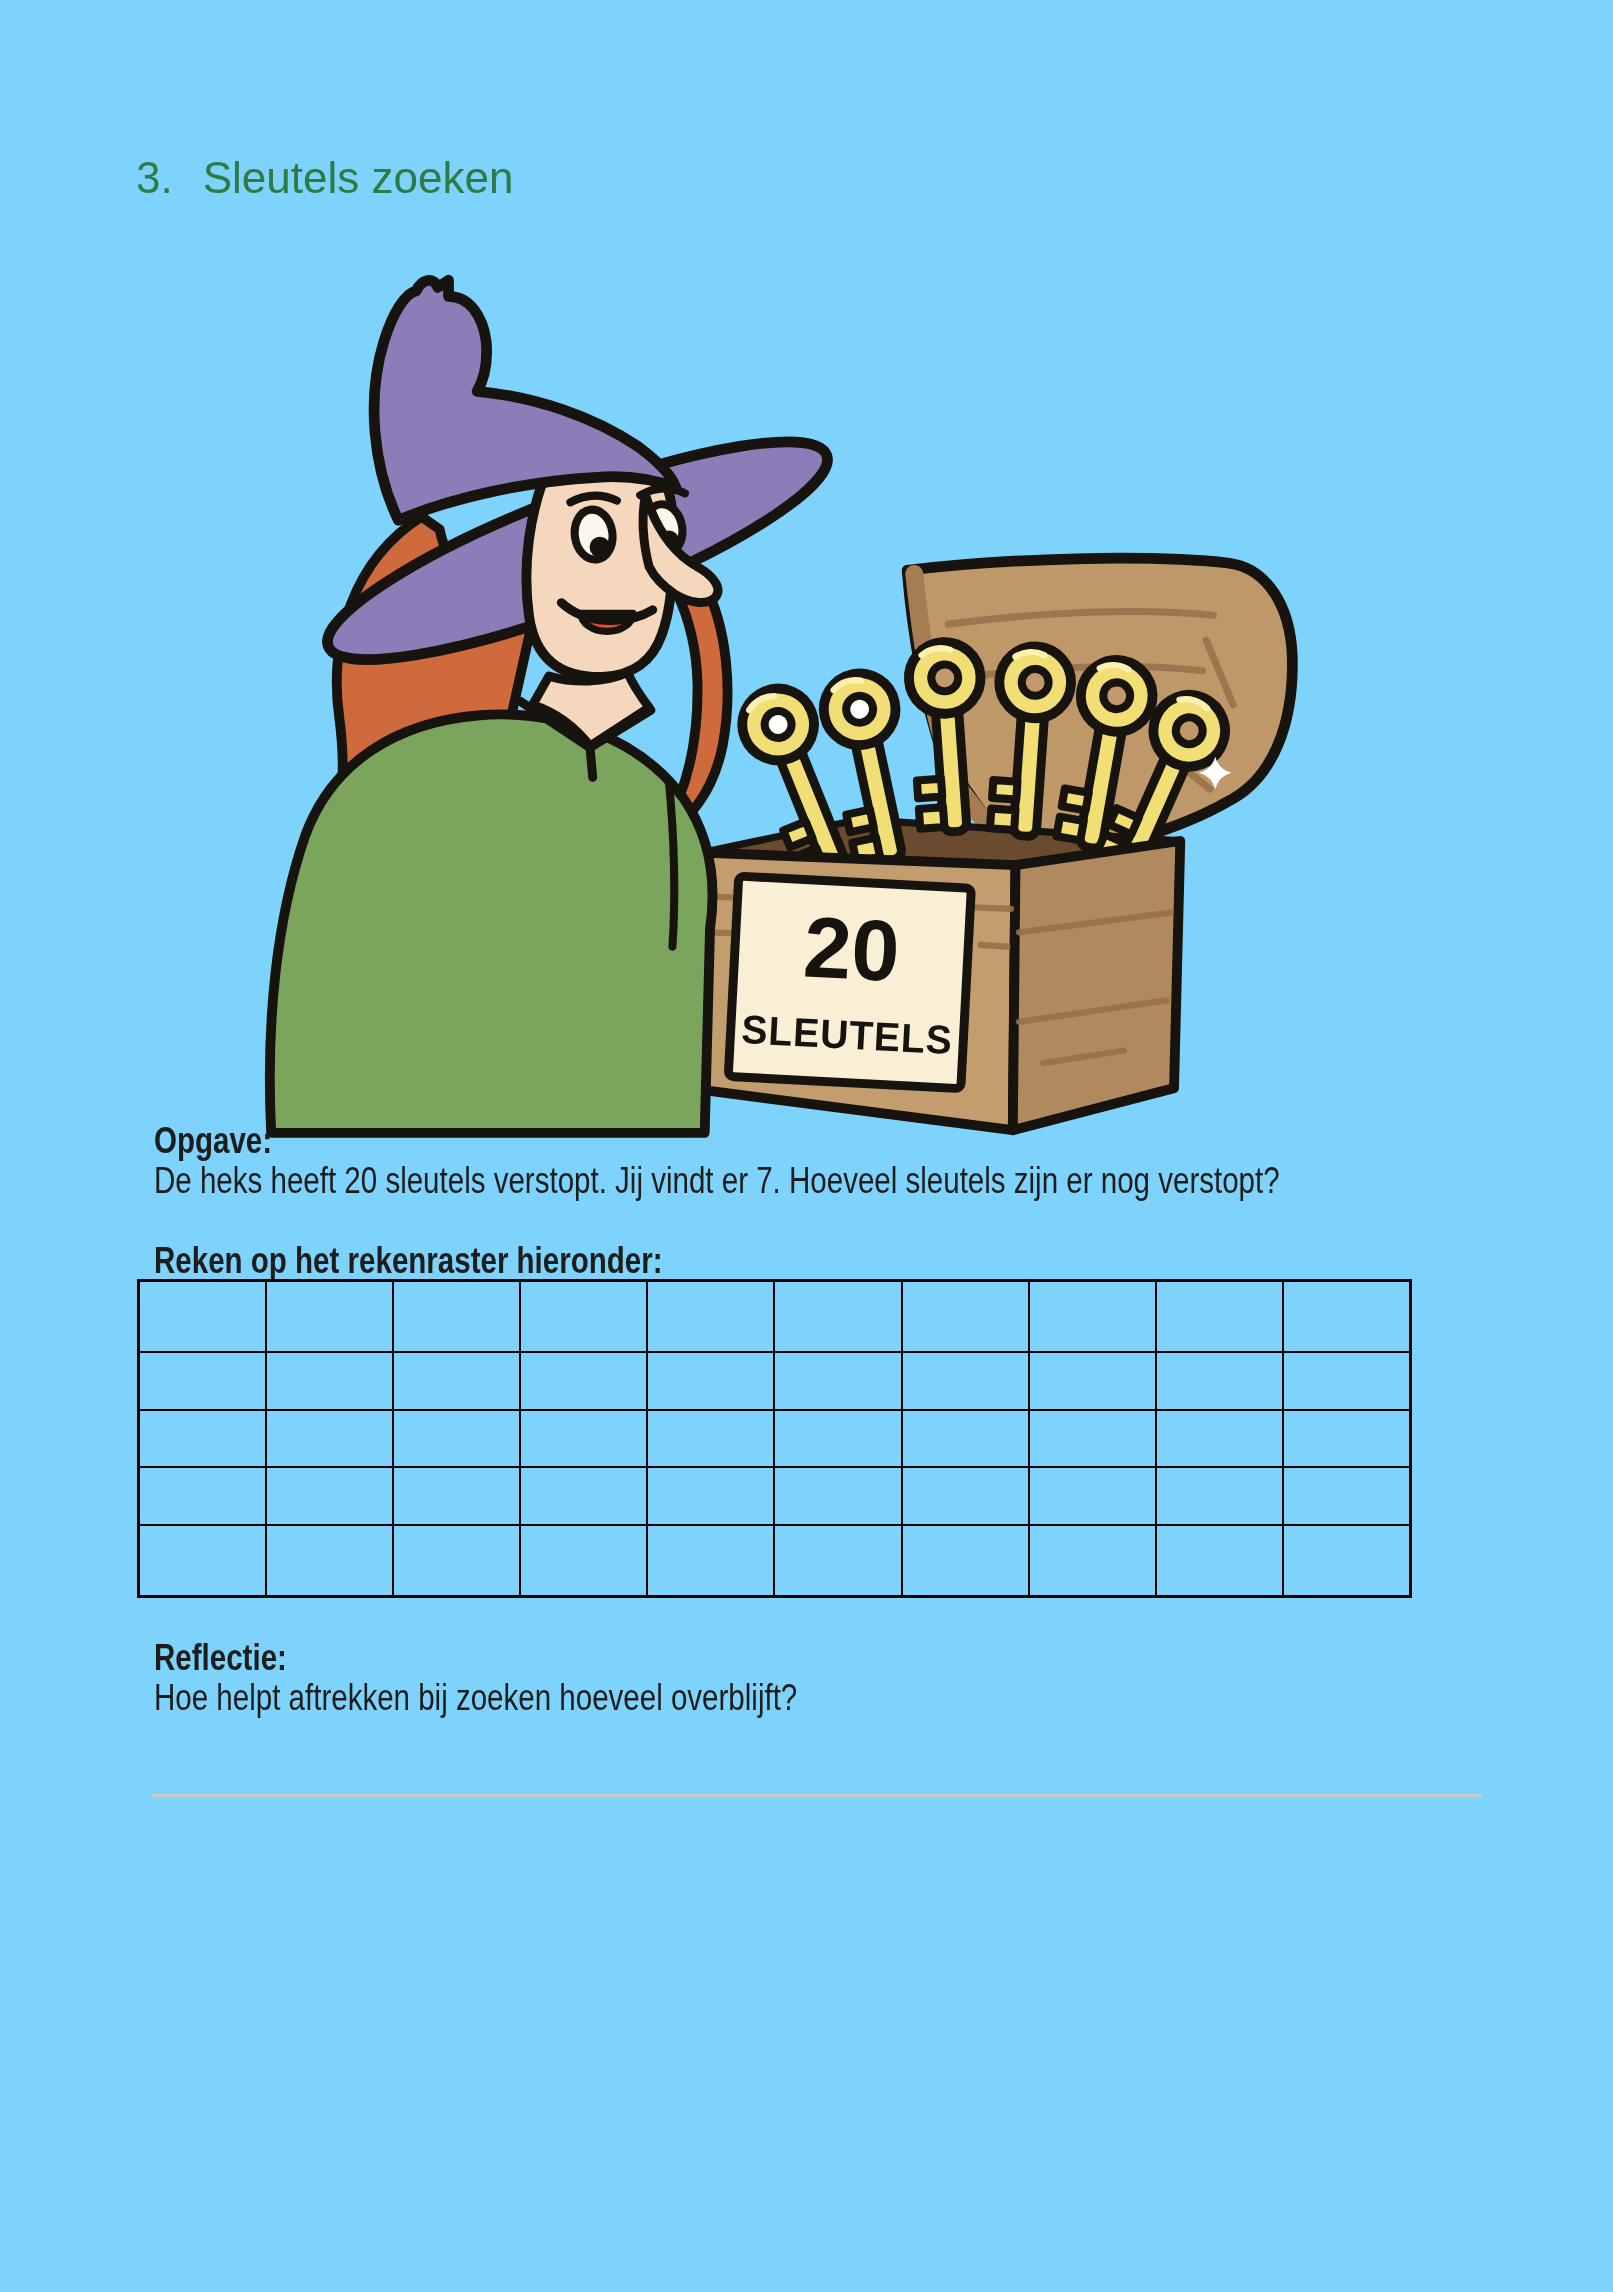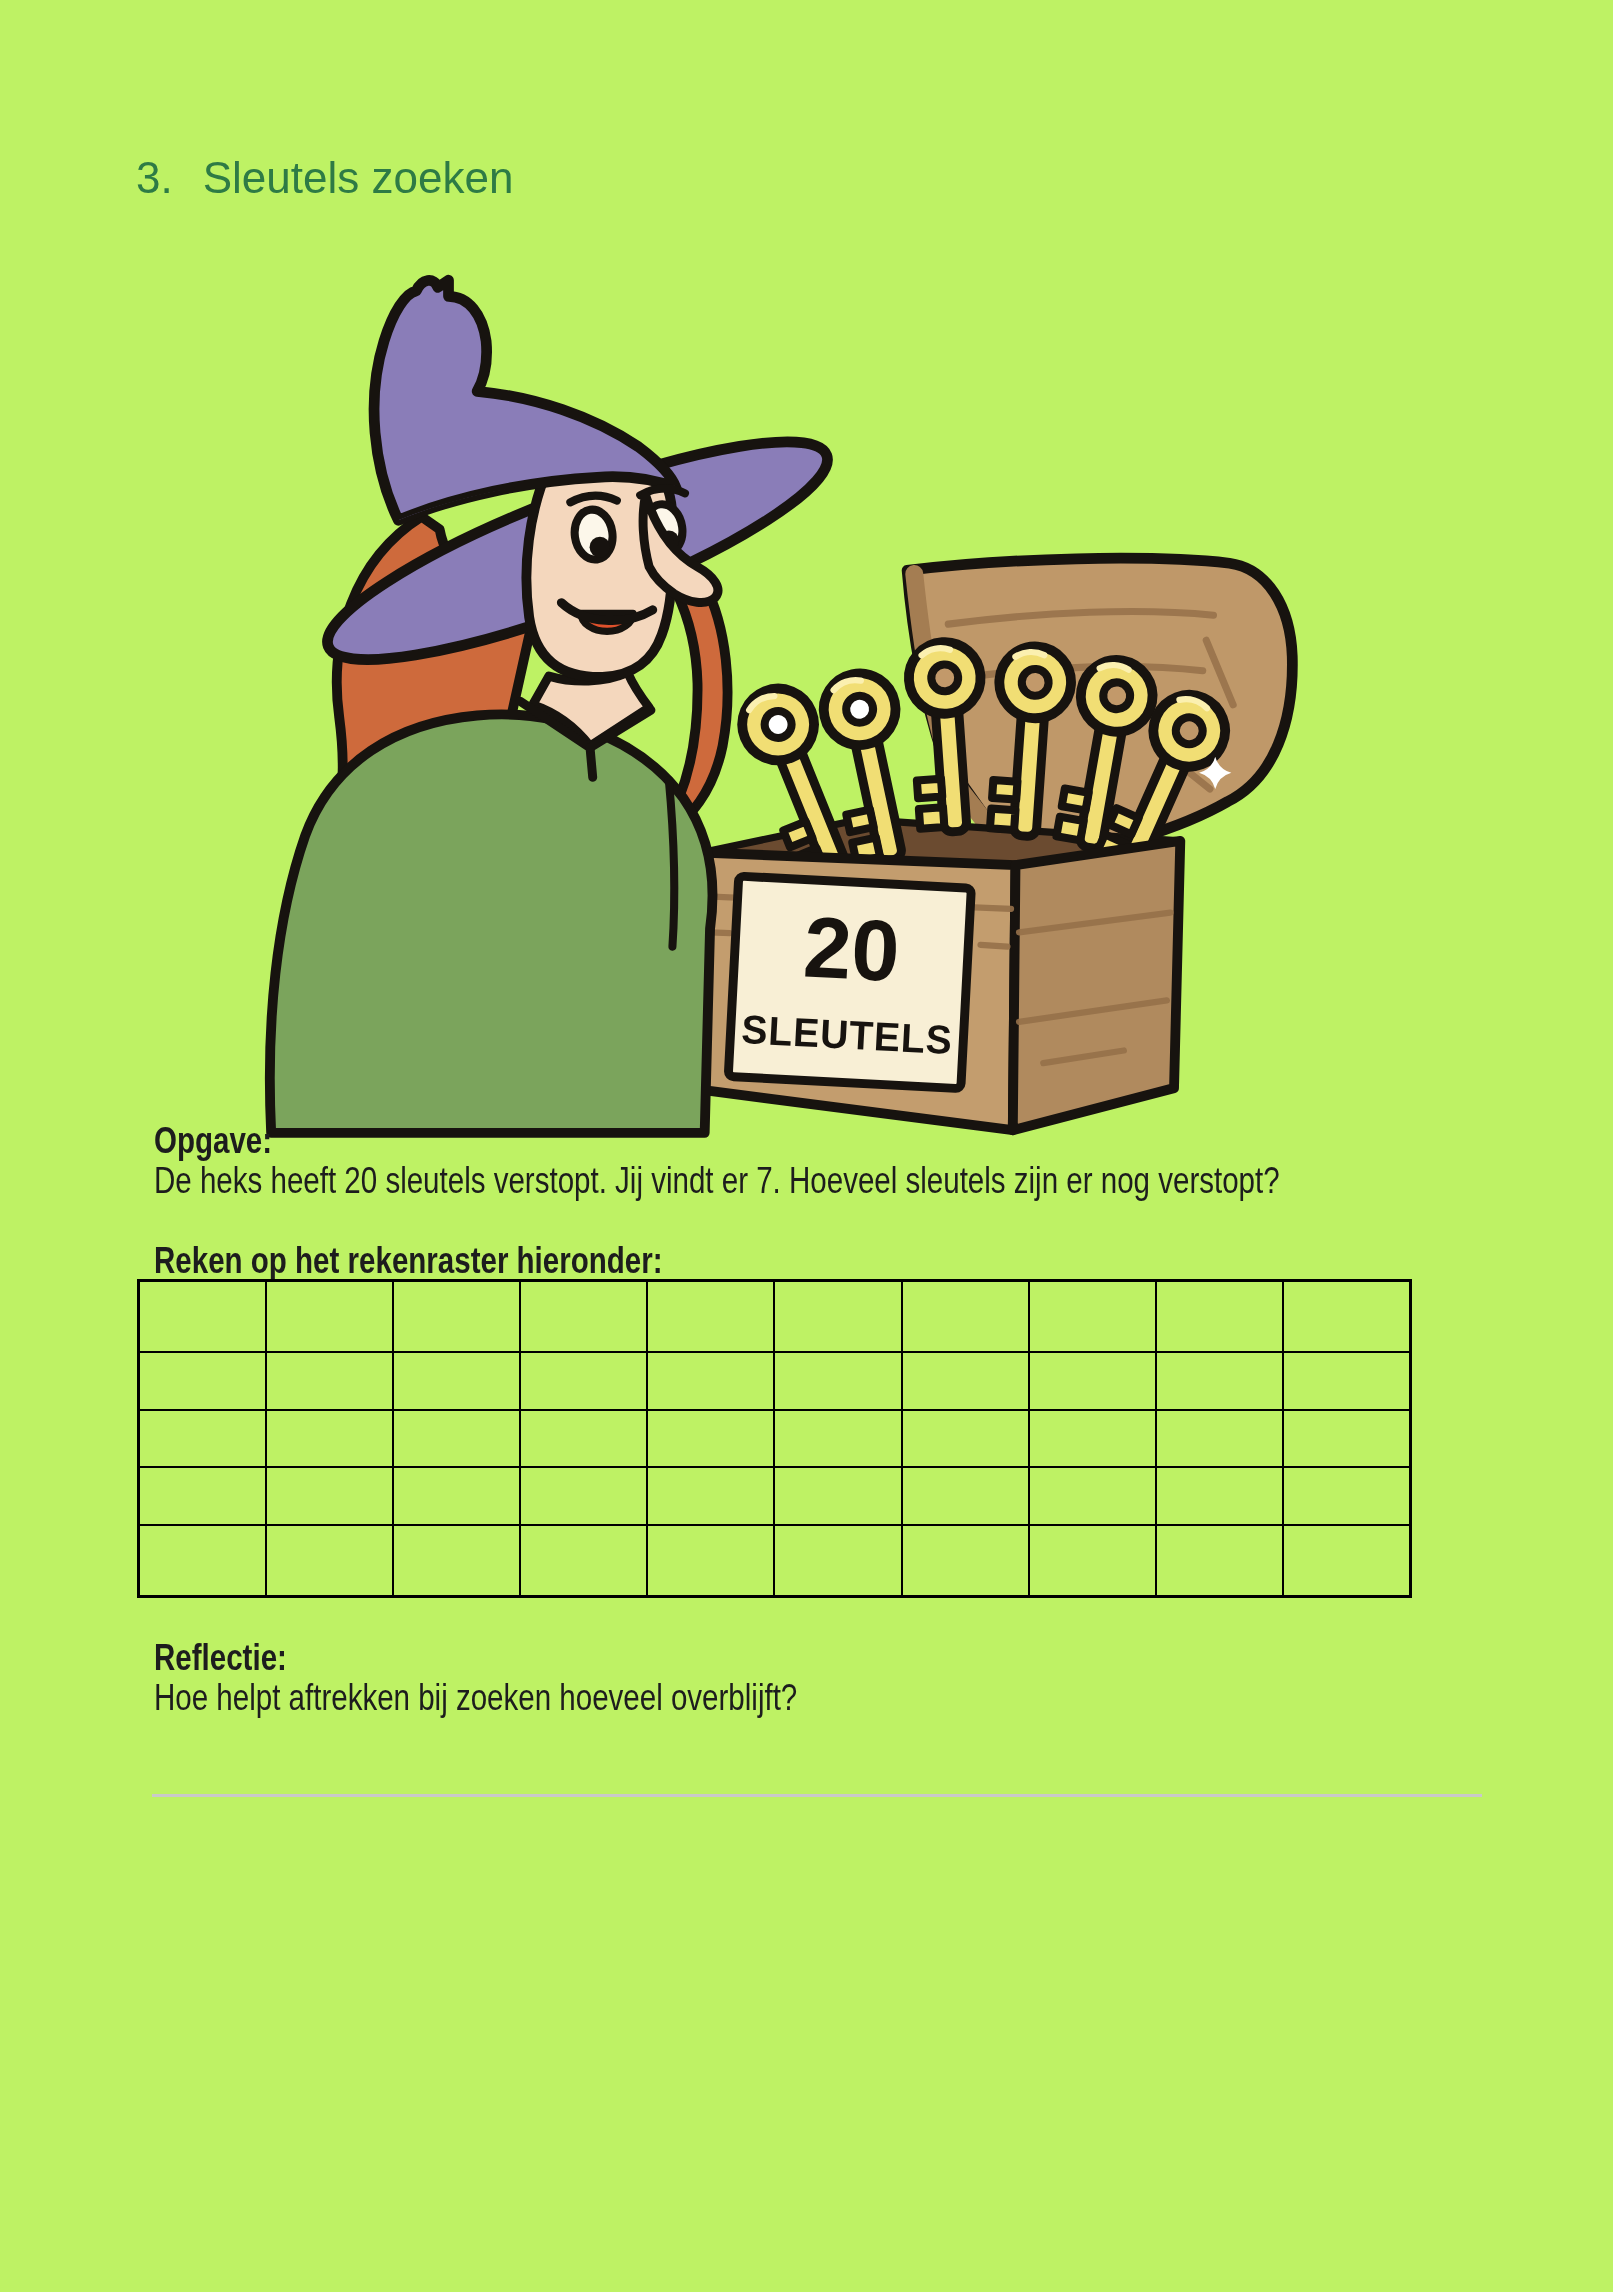--- a/index.html
+++ b/index.html
@@ -1,17 +1,17 @@
 <!DOCTYPE html>
 <html style="font-size:14.3px"><head>
 <meta charset="utf-8">
 <style>
   html,body{margin:0;padding:0;background:#ffffff;}
   .page{
-    position:relative;width:1614px;height:2293px;background:#bef264;overflow:hidden;
+    position:relative;width:1614px;height:2293px;background:#7dd3fc;overflow:hidden;
     font-family:"Liberation Sans",sans-serif;color:#1c1c1c;
   }
   .page-title{
     position:absolute;left:136px;top:154px;font-size:44px;line-height:47px;
     font-weight:400;color:#2e7b45;white-space:nowrap;
   }
   .page-title .num{display:inline-block;margin-right:30px;}
   .illustration{position:absolute;left:264px;top:255px;width:1039px;height:887px;}
   .txtline{
     position:absolute;left:154px;font-size:36px;line-height:39px;white-space:nowrap;

